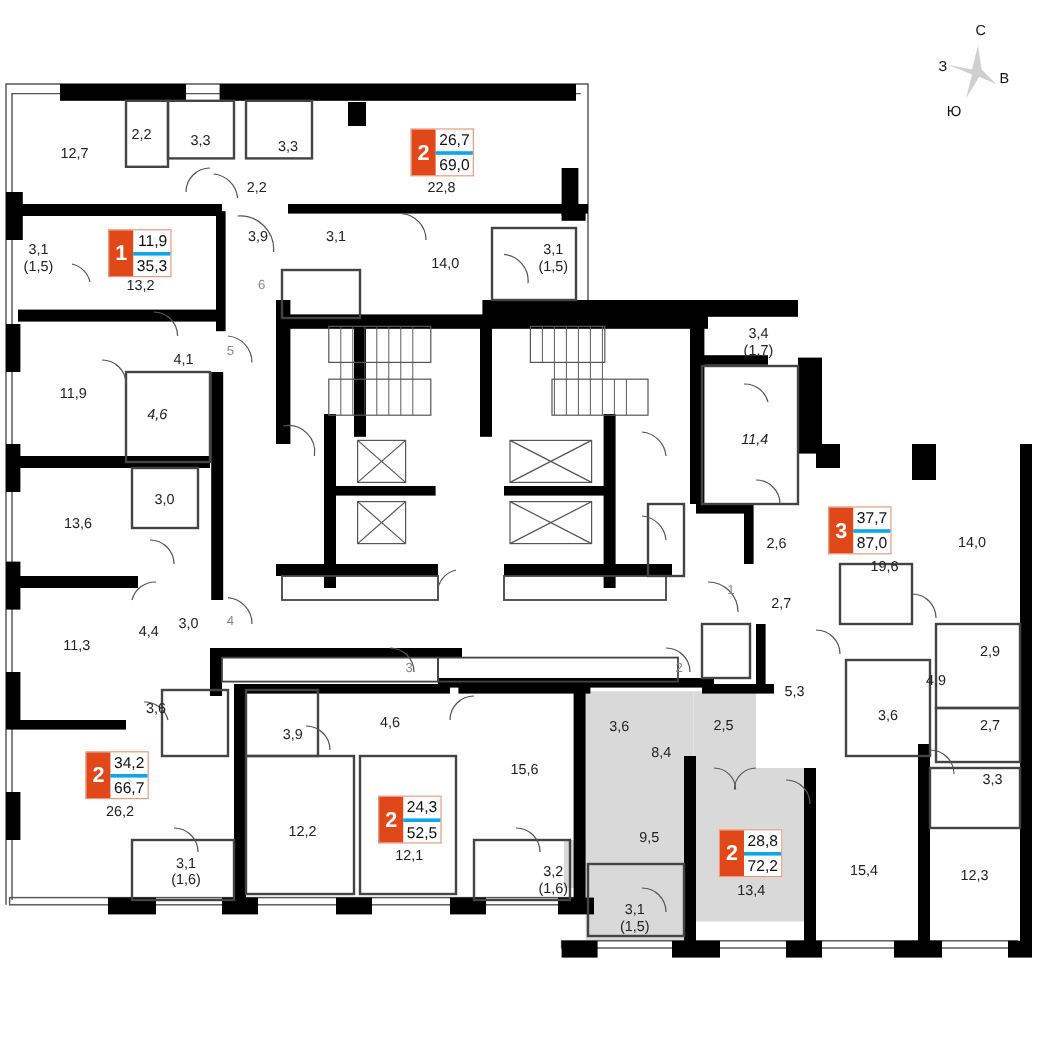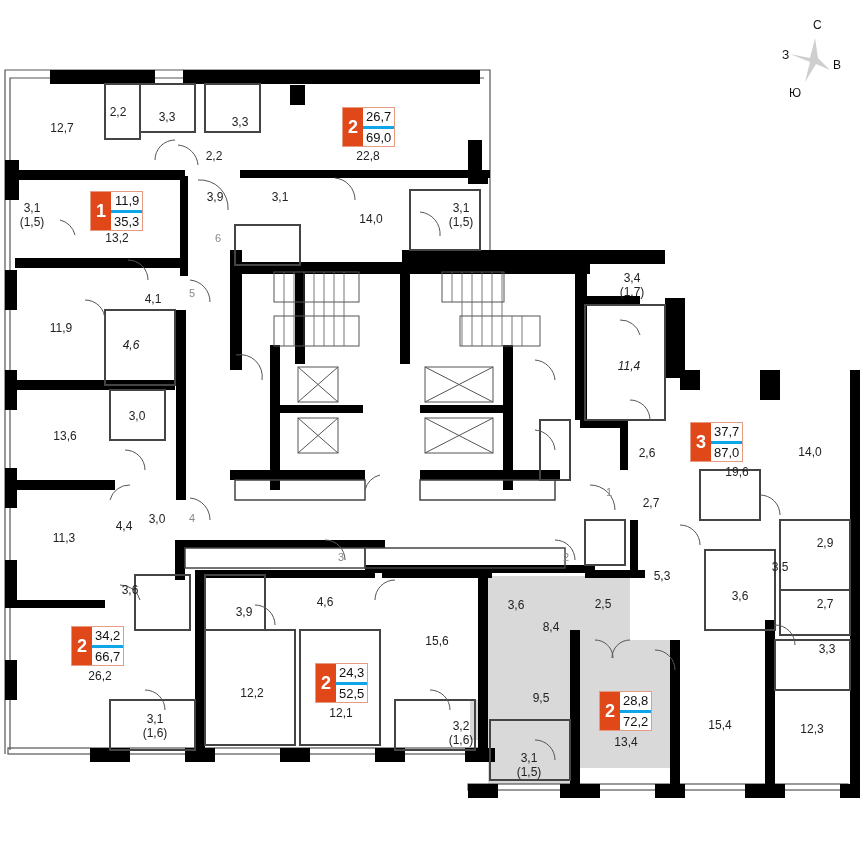--- a/index.html
+++ b/index.html
@@ -289,21 +289,21 @@
 <div class="lbl" style="left:626px;top:742px;">13,4</div>
 <div class="lbl" style="left:720px;top:725px;">15,4</div>
 <div class="lbl" style="left:632px;top:285px;"><span>3,4</span><span class="sub">(1,7)</span></div>
 <div class="lbl" style="left:629px;top:366px;font-style:italic;">11,4</div>
 <div class="lbl" style="left:647px;top:453px;">2,6</div>
 <div class="lbl" style="left:713px;top:472px;margin-left:24px;">19,6</div>
 <div class="lbl" style="left:651px;top:503px;">2,7</div>
 <div class="lbl" style="left:810px;top:452px;">14,0</div>
 <div class="lbl" style="left:662px;top:576px;">5,3</div>
 <div class="lbl" style="left:740px;top:596px;">3,6</div>
-<div class="lbl" style="left:780px;top:567px;">3,5</div>
+<div class="lbl" style="left:780px;top:567px;">4,9</div>
 <div class="lbl" style="left:825px;top:543px;">2,9</div>
 <div class="lbl" style="left:825px;top:604px;">2,7</div>
 <div class="lbl" style="left:827px;top:649px;">3,3</div>
 <div class="lbl" style="left:812px;top:729px;">12,3</div>
 
 <div class="door" style="left:609px;top:492px;">1</div>
 <div class="door" style="left:566px;top:557px;">2</div>
 <div class="door" style="left:341px;top:557px;">3</div>
 <div class="door" style="left:192px;top:518px;">4</div>
 <div class="door" style="left:192px;top:293px;">5</div>

